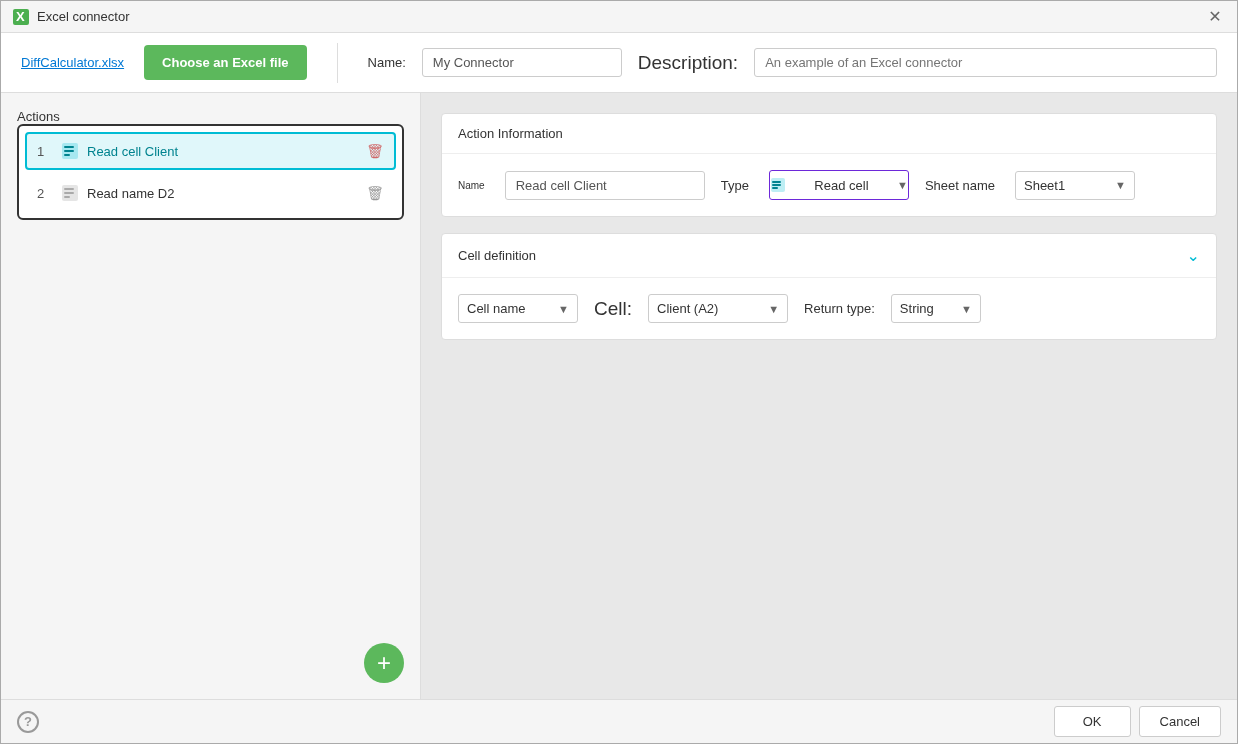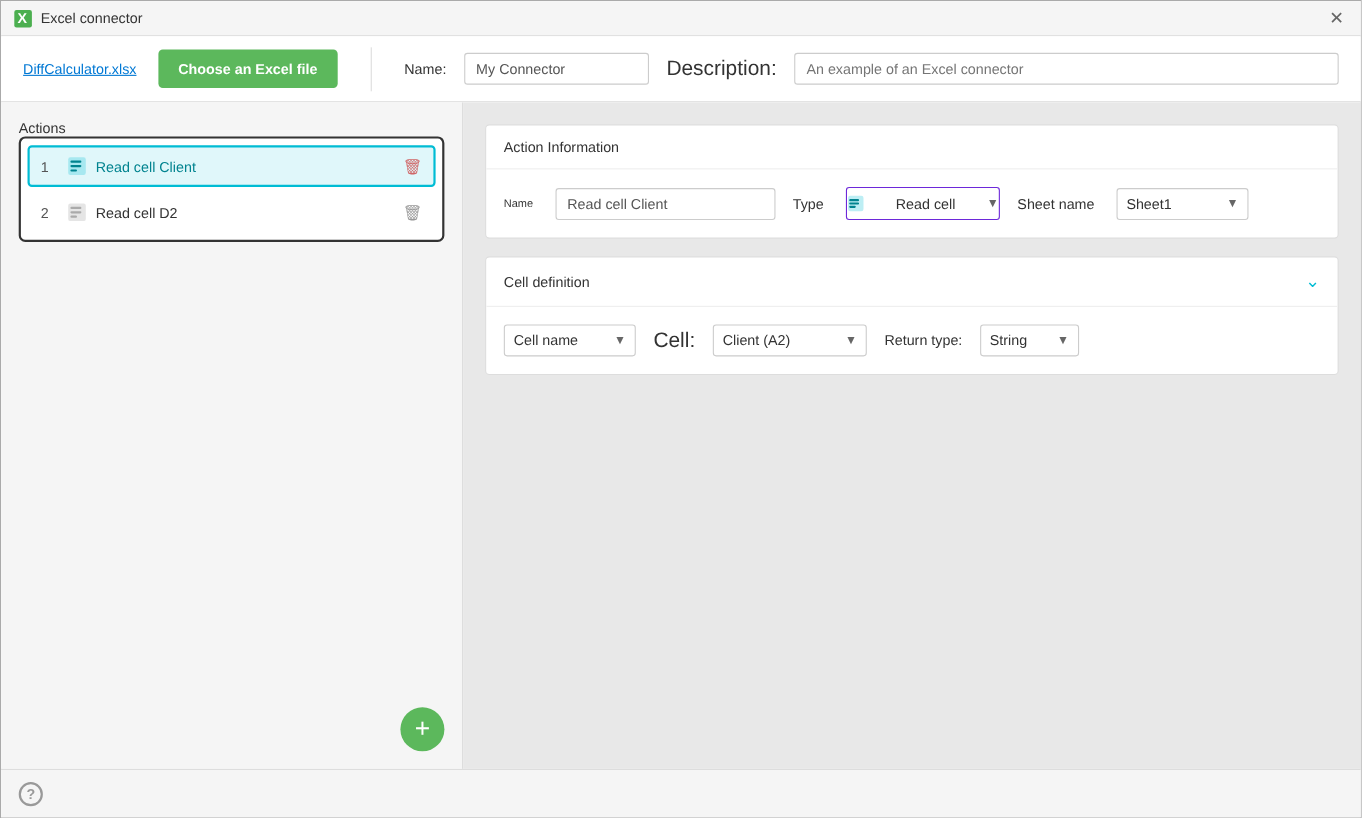--- a/index.html
+++ b/index.html
@@ -13,21 +13,21 @@
     .titlebar-title { font-size: 13px; color: #333; }
     .close-btn { width: 20px; height: 20px; cursor: pointer; display: flex; align-items: center; justify-content: center; color: #666; font-size: 16px; }
 
     .top-bar { background: #fff; border-bottom: 1px solid #ddd; height: 60px; display: flex; align-items: center; padding: 0 20px; gap: 20px; flex-shrink: 0; }
     .file-link { color: #0078d4; text-decoration: underline; cursor: pointer; font-size: 13px; }
     .choose-btn { background: #5cb85c; color: white; border: none; padding: 10px 18px; border-radius: 4px; cursor: pointer; font-size: 13px; font-weight: 600; }
     .top-bar-divider { width: 1px; height: 40px; background: #ddd; margin: 0 10px; }
 
     .connector-section { display: flex; align-items: center; gap: 16px; flex: 1; }
     .connector-label { color: #333; font-size: 13px; }
-    .connector-input { border: 1px solid #ccc; padding: 6px 10px; border-radius: 3px; font-size: 13px; color: #555; width: 168px; outline: none; background: #fff; }
+    .connector-input { border: 1px solid #ccc; padding: 6px 10px; border-radius: 3px; font-size: 13px; color: #555; width: 200px; outline: none; background: #fff; }
     .connector-desc-label { color: #333; font-size: 19px; }
     .connector-desc-input { border: 1px solid #ccc; padding: 6px 10px; border-radius: 3px; font-size: 13px; color: #aaa; flex: 1; outline: none; background: #fff; }
 
     .main-content { display: flex; flex: 1; overflow: hidden; }
 
     .left-panel { width: 420px; background: #f5f5f5; border-right: 1px solid #ddd; display: flex; flex-direction: column; padding: 16px; flex-shrink: 0; }
     .actions-label { font-size: 13px; color: #333; font-weight: normal; }
 
     .actions-list { display: flex; flex-direction: column; gap: 4px; border: 2px solid #333; border-radius: 6px; padding: 6px; background: #fff; }
 
@@ -130,21 +130,21 @@
         <div class="action-item inactive">
           <span class="action-number">2</span>
           <span class="action-icon">
             <svg width="18" height="18" viewBox="0 0 18 18">
               <rect x="1" y="1" width="16" height="16" rx="2" fill="#aaa" opacity="0.3"></rect>
               <rect x="3" y="4" width="10" height="2" rx="1" fill="#aaa"></rect>
               <rect x="3" y="8" width="10" height="2" rx="1" fill="#aaa"></rect>
               <rect x="3" y="12" width="6" height="2" rx="1" fill="#aaa"></rect>
             </svg>
           </span>
-          <span class="action-name">Read cell D2</span>
+          <span class="action-name">Read name D2</span>
           <span class="delete-icon-gray">🗑</span>
         </div>
       </div>
       <div class="add-btn-container">
         <button class="add-btn">+</button>
       </div>
     </div>
 
     <div class="right-panel">
 
@@ -196,14 +196,18 @@
             <span>String</span>
             <span class="chevron">▼</span>
           </div>
         </div>
       </div>
     </div>
   </div>
 
   <div class="bottom-bar">
     <div class="help-icon">?</div>
+    <div class="bottom-buttons">
+      <button class="ok-btn">OK</button>
+      <button class="cancel-btn">Cancel</button>
+    </div>
   </div>
 </div>
 
 </body></html>

